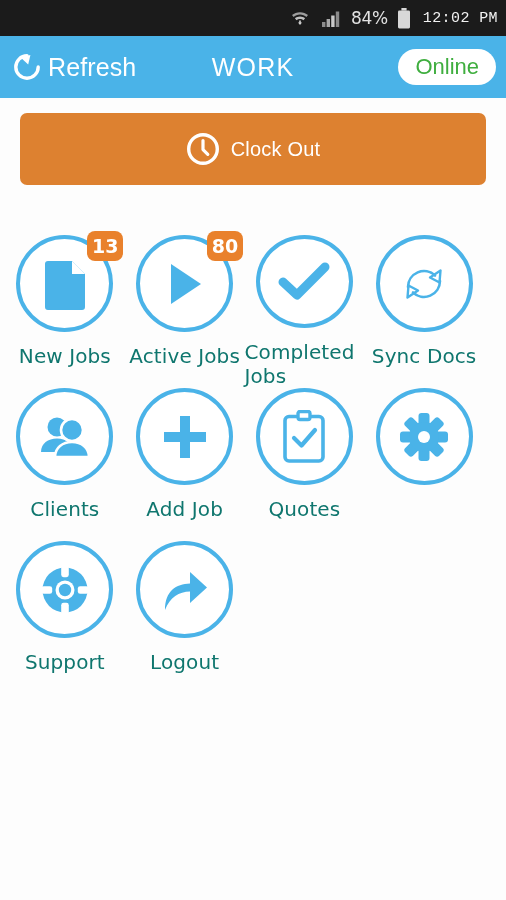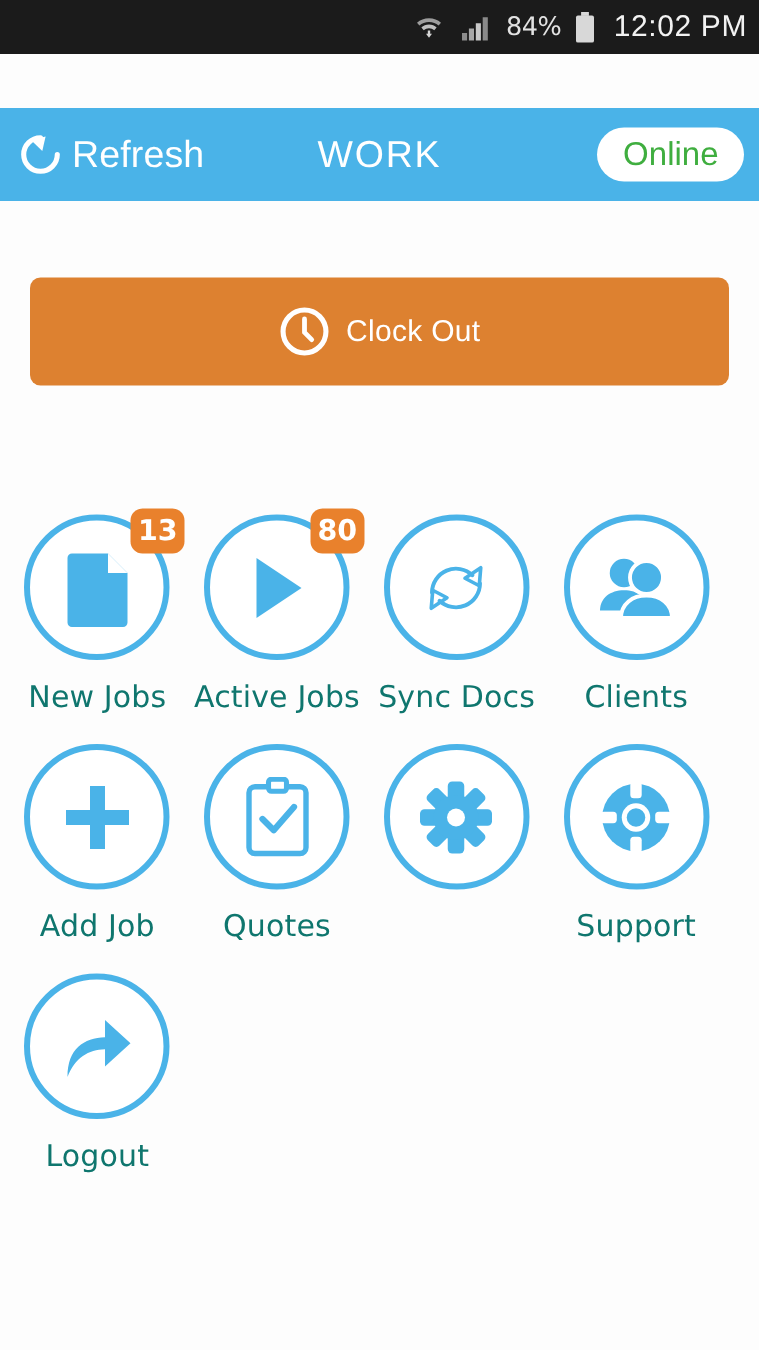--- a/index.html
+++ b/index.html
@@ -6,41 +6,41 @@
   html, body {
     width:506px; height:900px;
     background:#ffffff;
     font-family:"Liberation Sans", sans-serif;
     overflow:hidden;
   }
   #app {
     position:relative;
     width:506px; height:900px;
     background:#fdfdfd;
-    display:flex; flex-direction:column;gap:36px;
+    display:flex; flex-direction:column;
   }
 
   
   .statusbar {
     height:36px; width:100%;
     background:#1b1b1b;
     display:flex; align-items:center; justify-content:flex-end;
     padding-right:8px;
     color:#e8e8e8;
   }
   .sb-group { display:flex; align-items:center; gap:9px; }
   .sb-icon { display:flex; align-items:center; }
   .sb-battpct {
     font-size:17px; letter-spacing:-0.3px; color:#e2e2e2;
     font-family:"DejaVu Sans", sans-serif;
   }
   .sb-clock {
-    font-size:20px; color:#f2f2f2; letter-spacing:0.4px;
+    font-size:15px; color:#f2f2f2; letter-spacing:0.4px;
     margin-left:3px;
-    font-family:Liberation Sans, sans-serif;
+    font-family:Liberation Mono, monospace;
   }
 
   
   .header {
     height:62px; width:100%;
     background:#4ab3e8;
     display:flex; align-items:center;
     position:relative;
     flex:0 0 auto;
   }
@@ -201,20 +201,30 @@
         <span>
           <svg width="44" height="48" viewBox="0 0 44 48">
             <path d="M8 4 L38 24 L8 44 Z" fill="#4ab3e8"></path>
           </svg>
         </span>
         <div class="badge">80</div>
       </div>
       <div class="tile-label">Active Jobs</div>
     </div>
 
+    <div class="tile">
+      <div class="tile-circle">
+        <span>
+          <svg width="52" height="44" viewBox="0 0 52 44">
+            <path d="M5 22 L19 35 L47 7" fill="none" stroke="#4ab3e8" stroke-width="9" stroke-linecap="round" stroke-linejoin="round"></path>
+          </svg>
+        </span>
+      </div>
+      <div class="tile-label">Completed Jobs</div>
+    </div>
 
     <div class="tile">
       <div class="tile-circle">
         <span>
           <svg width="54" height="54" viewBox="0 0 54 54">
             <path d="M11 30 A16 16 0 0 1 38 18.5" fill="none" stroke="#4ab3e8" stroke-width="2.6" stroke-linecap="round"></path>
             <path d="M43 24 A16 16 0 0 1 16 35.5" fill="none" stroke="#4ab3e8" stroke-width="2.6" stroke-linecap="round"></path>
             <path d="M43.5 13.5 L42.5 25.5 L33 20.5 Z" fill="none" stroke="#4ab3e8" stroke-width="2.4" stroke-linejoin="round"></path>
             <path d="M10.5 40.5 L11.5 28.5 L21 33.5 Z" fill="none" stroke="#4ab3e8" stroke-width="2.4" stroke-linejoin="round"></path>
           </svg>

